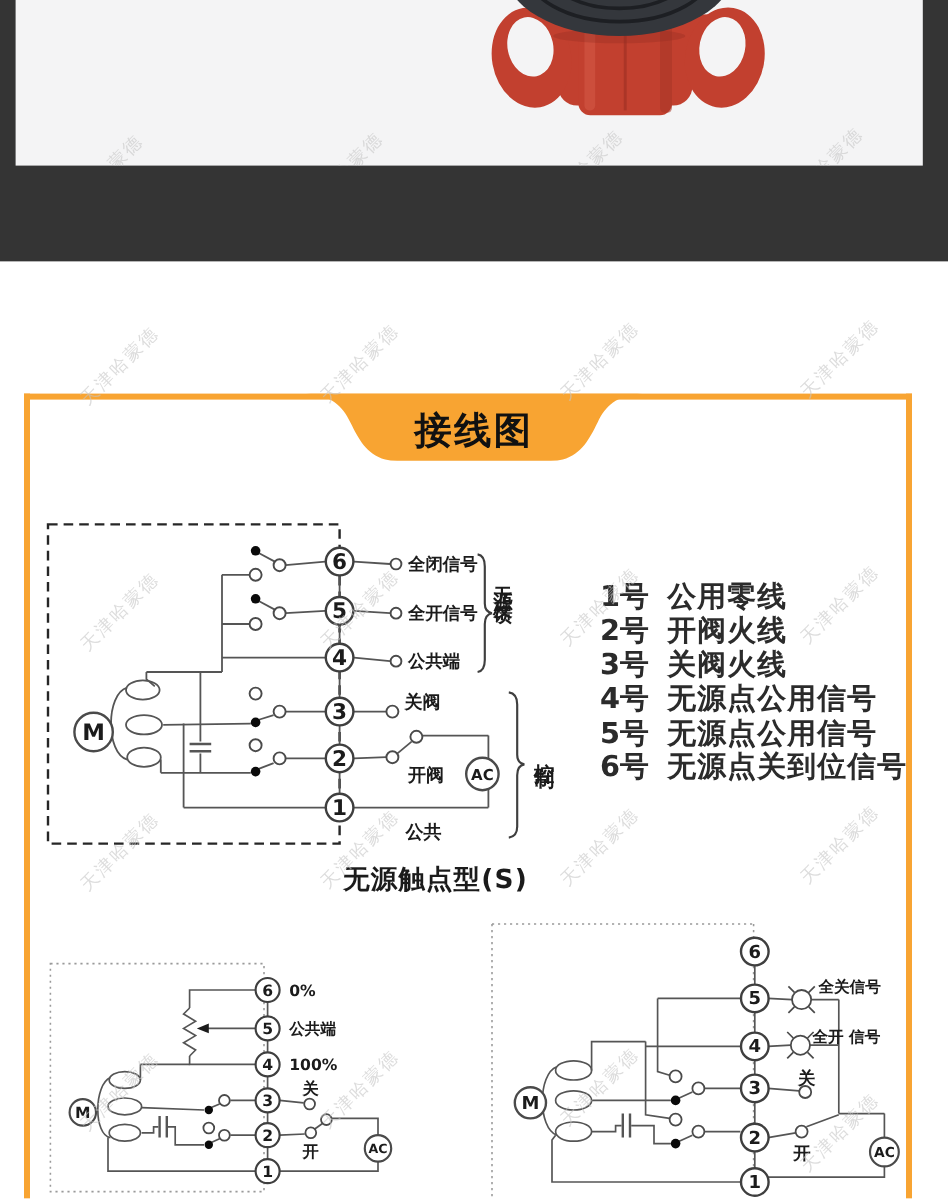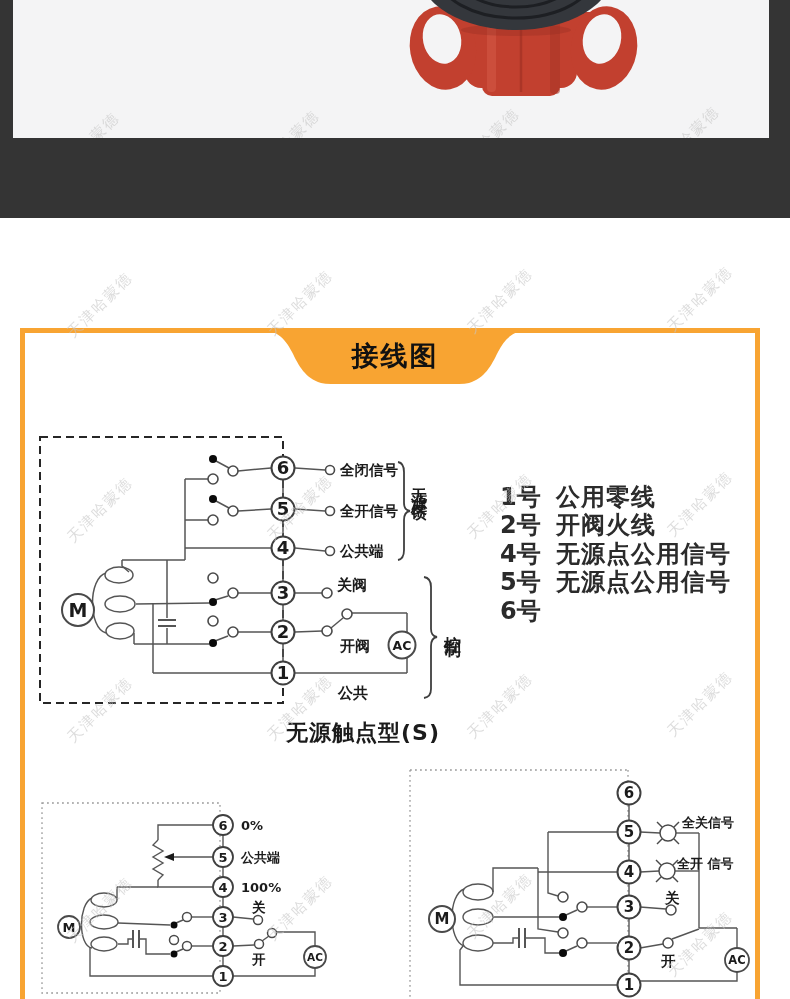--- a/index.html
+++ b/index.html
@@ -7,21 +7,21 @@
         font-family:"DejaVu Sans",sans-serif;}
   
   .top-bg{position:absolute;left:0;top:0;width:790px;height:218px;background:#343434;}
   .photo{position:absolute;left:13px;top:0;width:756px;height:138px;background:#f4f4f5;overflow:hidden;}
   
   .content{position:absolute;left:0;top:218px;width:790px;height:781px;background:#ffffff;overflow:hidden;}
   .wiring-box{position:absolute;left:20px;top:110px;width:740px;height:671px;box-sizing:border-box;
               border:5px solid #F8A432;border-bottom:none;background:#ffffff;z-index:1;}
   .tab{position:absolute;left:255px;top:110px;width:280px;height:64px;z-index:2;}
   .tab-title{position:absolute;left:255px;top:120px;width:280px;text-align:center;z-index:3;
-             font-size:27px;font-weight:bold;color:#111;letter-spacing:2px;}
+             font-size:31px;font-weight:bold;color:#111;letter-spacing:2px;}
   .dg{position:absolute;z-index:2;}
   svg text{font-family:"DejaVu Sans",sans-serif;font-weight:bold;fill:#1b1b1b;}
   .vtext{position:absolute;z-index:3;writing-mode:vertical-rl;text-orientation:upright;
          font-weight:bold;color:#1b1b1b;}
   .caption{position:absolute;left:286px;top:500px;z-index:3;font-size:22px;font-weight:bold;
            color:#1b1b1b;letter-spacing:1px;}
   .notes{position:absolute;left:500px;top:265px;z-index:3;}
   .note-row{display:flex;line-height:28.4px;font-size:24px;font-weight:bold;color:#2b2b2b;}
   .note-num{width:42px;}
   .note-text{margin-left:14px;letter-spacing:1px;text-align:center;}
@@ -174,29 +174,34 @@
     <div class="notes">
       <div class="note-row">
           <span class="note-num">1号</span>
           <span class="note-text">公用零线</span>
         </div>
       <div class="note-row">
           <span class="note-num">2号</span>
           <span class="note-text">开阀火线</span>
         </div>
       <div class="note-row">
+          <span class="note-num">3号</span>
+          <span class="note-text">关阀火线</span>
+        </div>
+      <div class="note-row">
           <span class="note-num">4号</span>
           <span class="note-text">无源点公用信号</span>
         </div>
       <div class="note-row">
           <span class="note-num">5号</span>
           <span class="note-text">无源点公用信号</span>
         </div>
       <div class="note-row">
           <span class="note-num">6号</span>
+          <span class="note-text">无源点关到位信号</span>
         </div>
     </div>
 
     <svg class="dg" style="left:36px;top:580px;" width="304" height="201" viewBox="0 0 304 201">
       <rect x="6" y="5" width="178" height="190" fill="none" stroke="#9a9a9a" stroke-width="1.3" stroke-dasharray="1.8 3.2"></rect>
       <g stroke="#555" stroke-width="1.4" fill="none">
         <path d="M187,27 L187,178"></path>
         <path d="M122,42 L122,27 L177,27"></path>
         <path d="M122,82 L122,89 L177,89"></path>
           <path d="M81,89 L122,89"></path>

